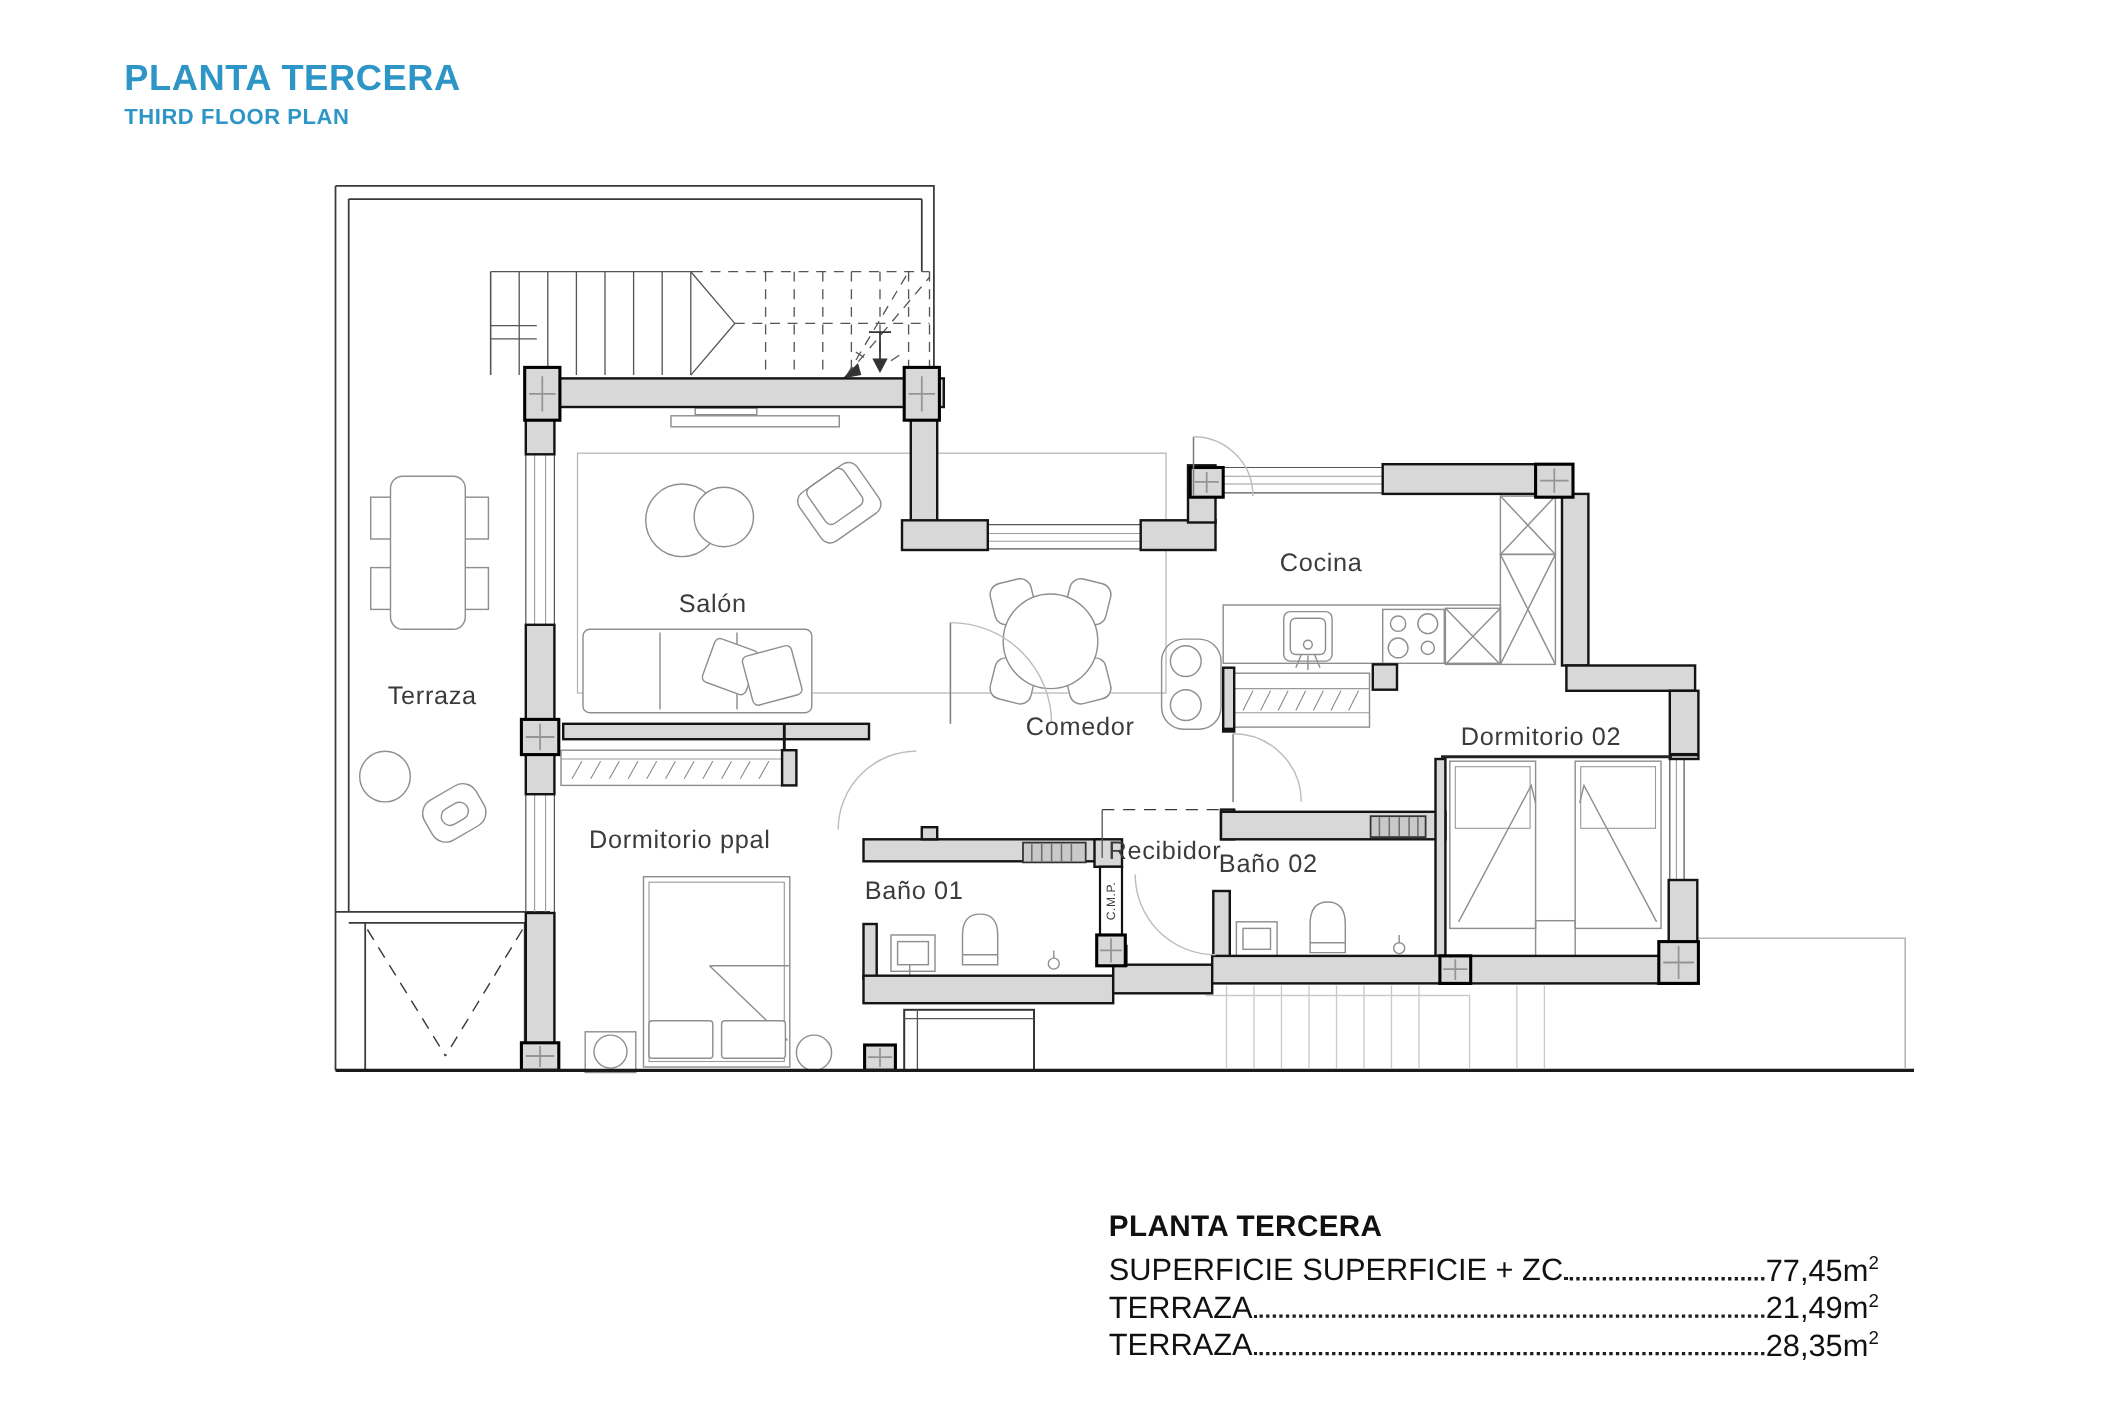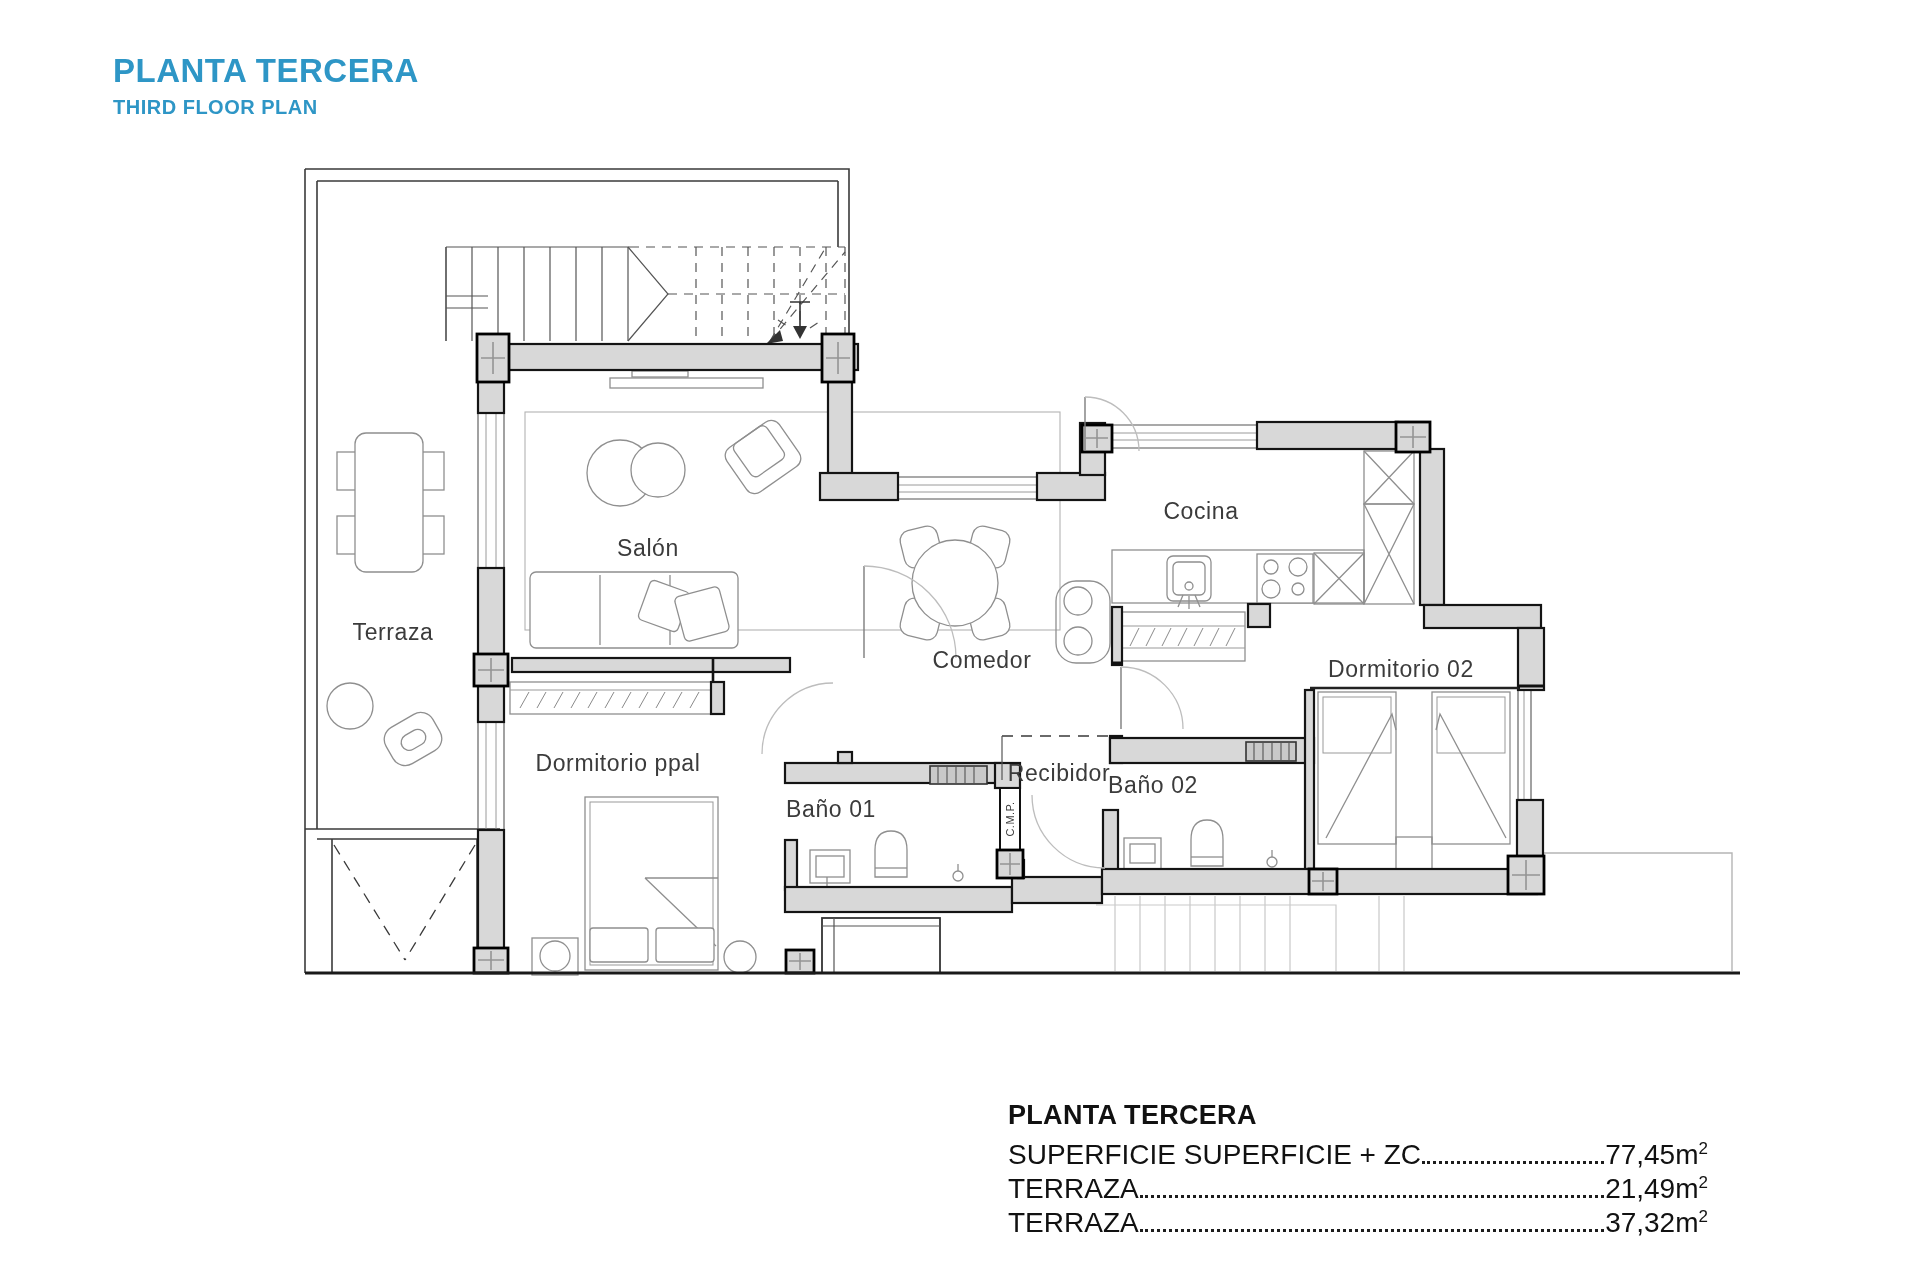--- a/index.html
+++ b/index.html
@@ -371,17 +371,17 @@
       <span class="val"><span>77,45m</span><sup>2</sup></span>
     </div>
     <div class="row">
       <span class="lbl">TERRAZA</span>
       <span class="leader"></span>
       <span class="val"><span>21,49m</span><sup>2</sup></span>
     </div>
     <div class="row">
       <span class="lbl">TERRAZA</span>
       <span class="leader"></span>
-      <span class="val"><span>37,32m</span><sup>2</sup></span>
+      <span class="val"><span>28,35m</span><sup>2</sup></span>
     </div>
   </div>
 
 </div>
 
 </body></html>

